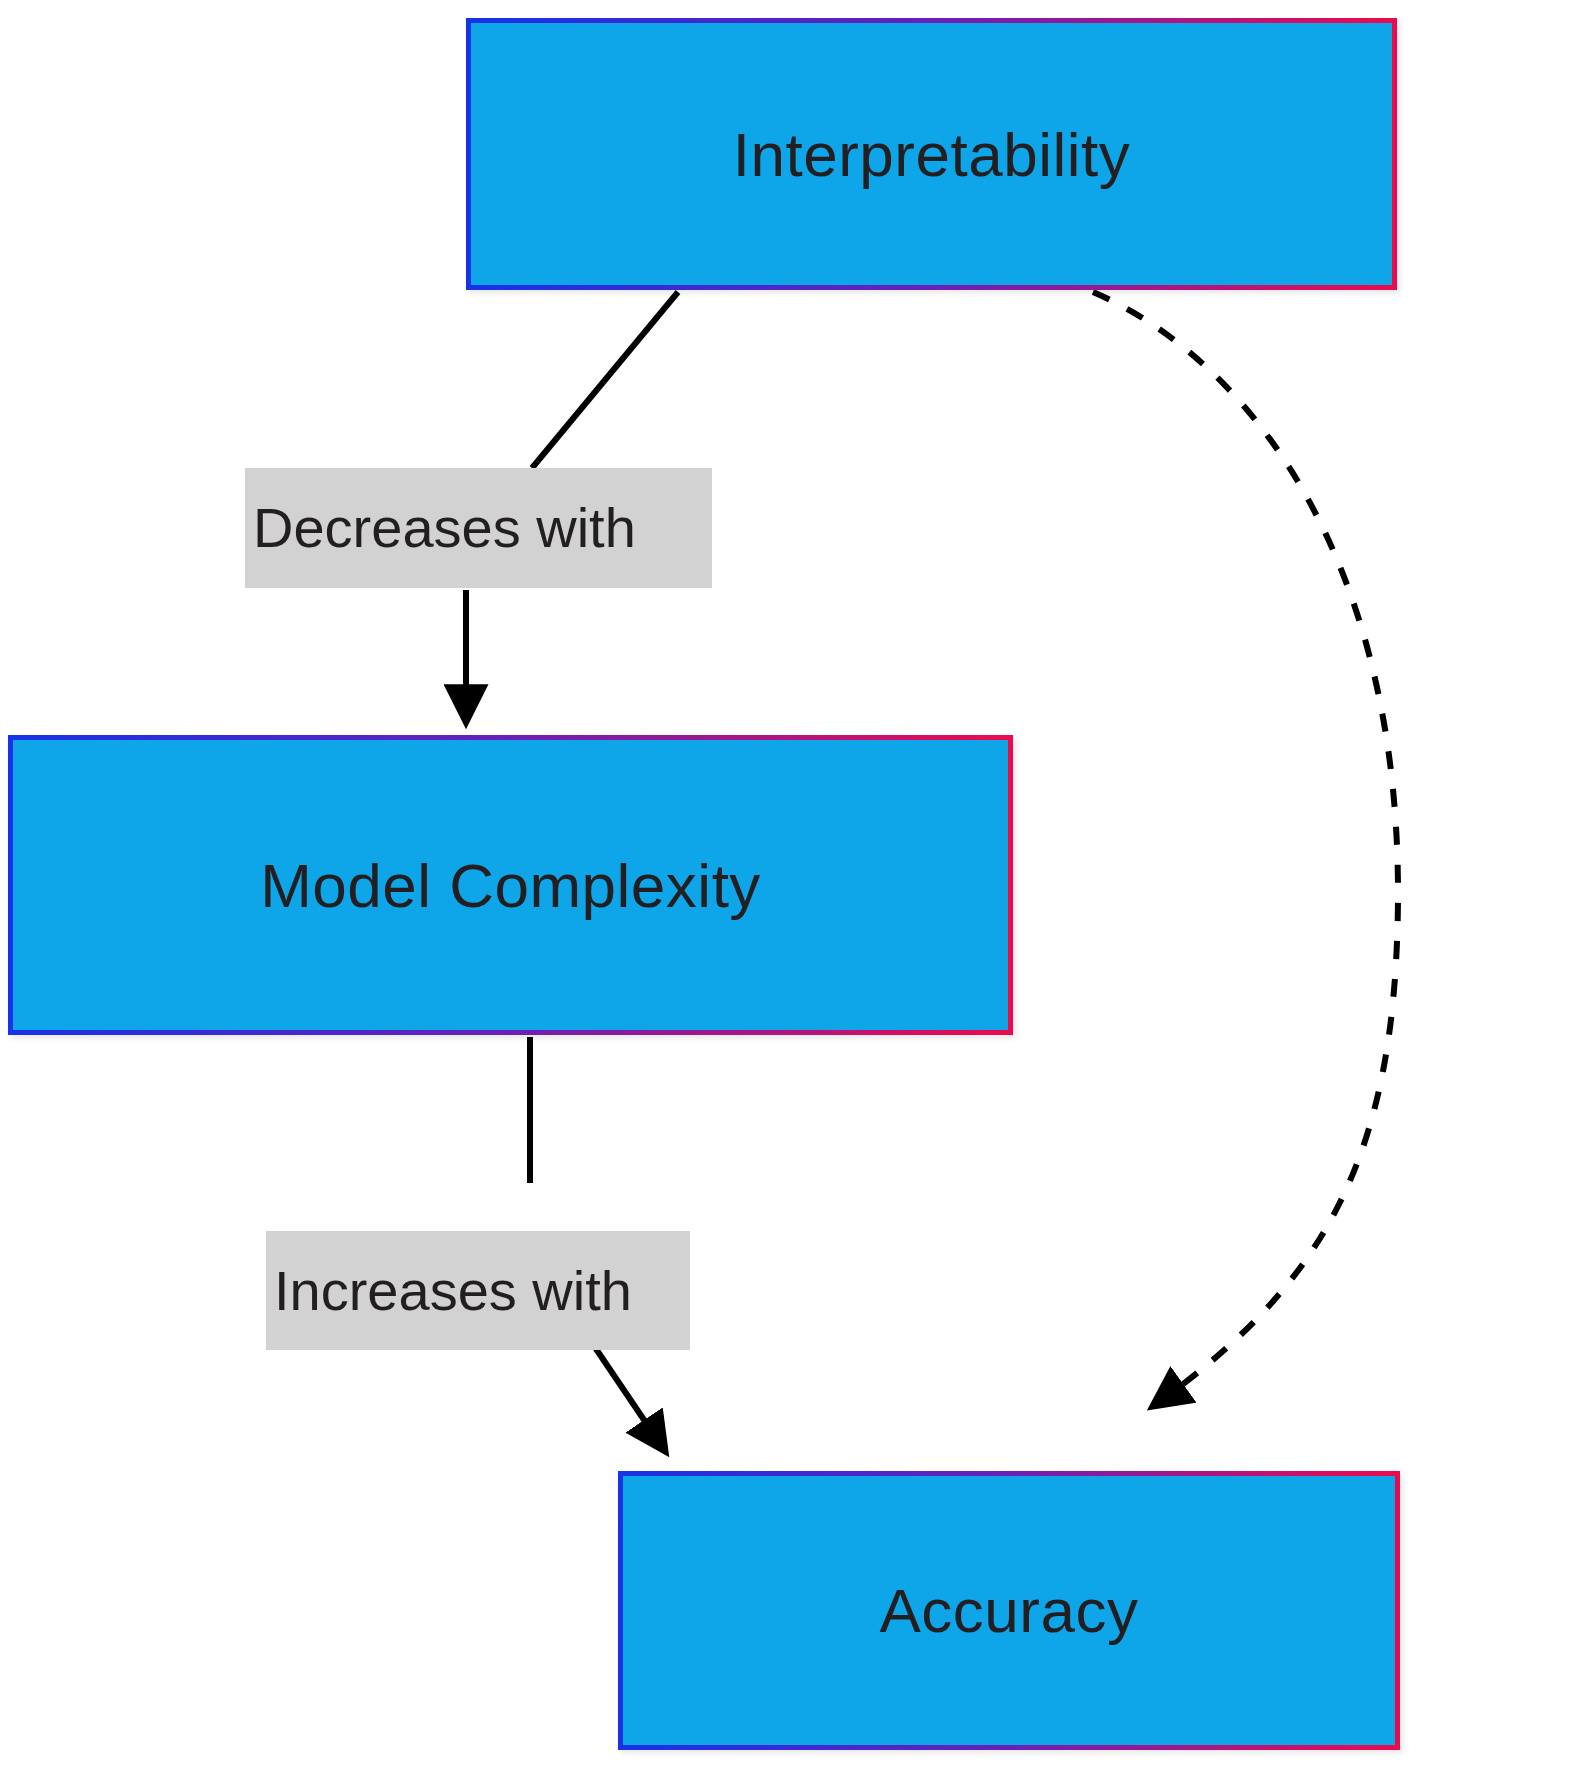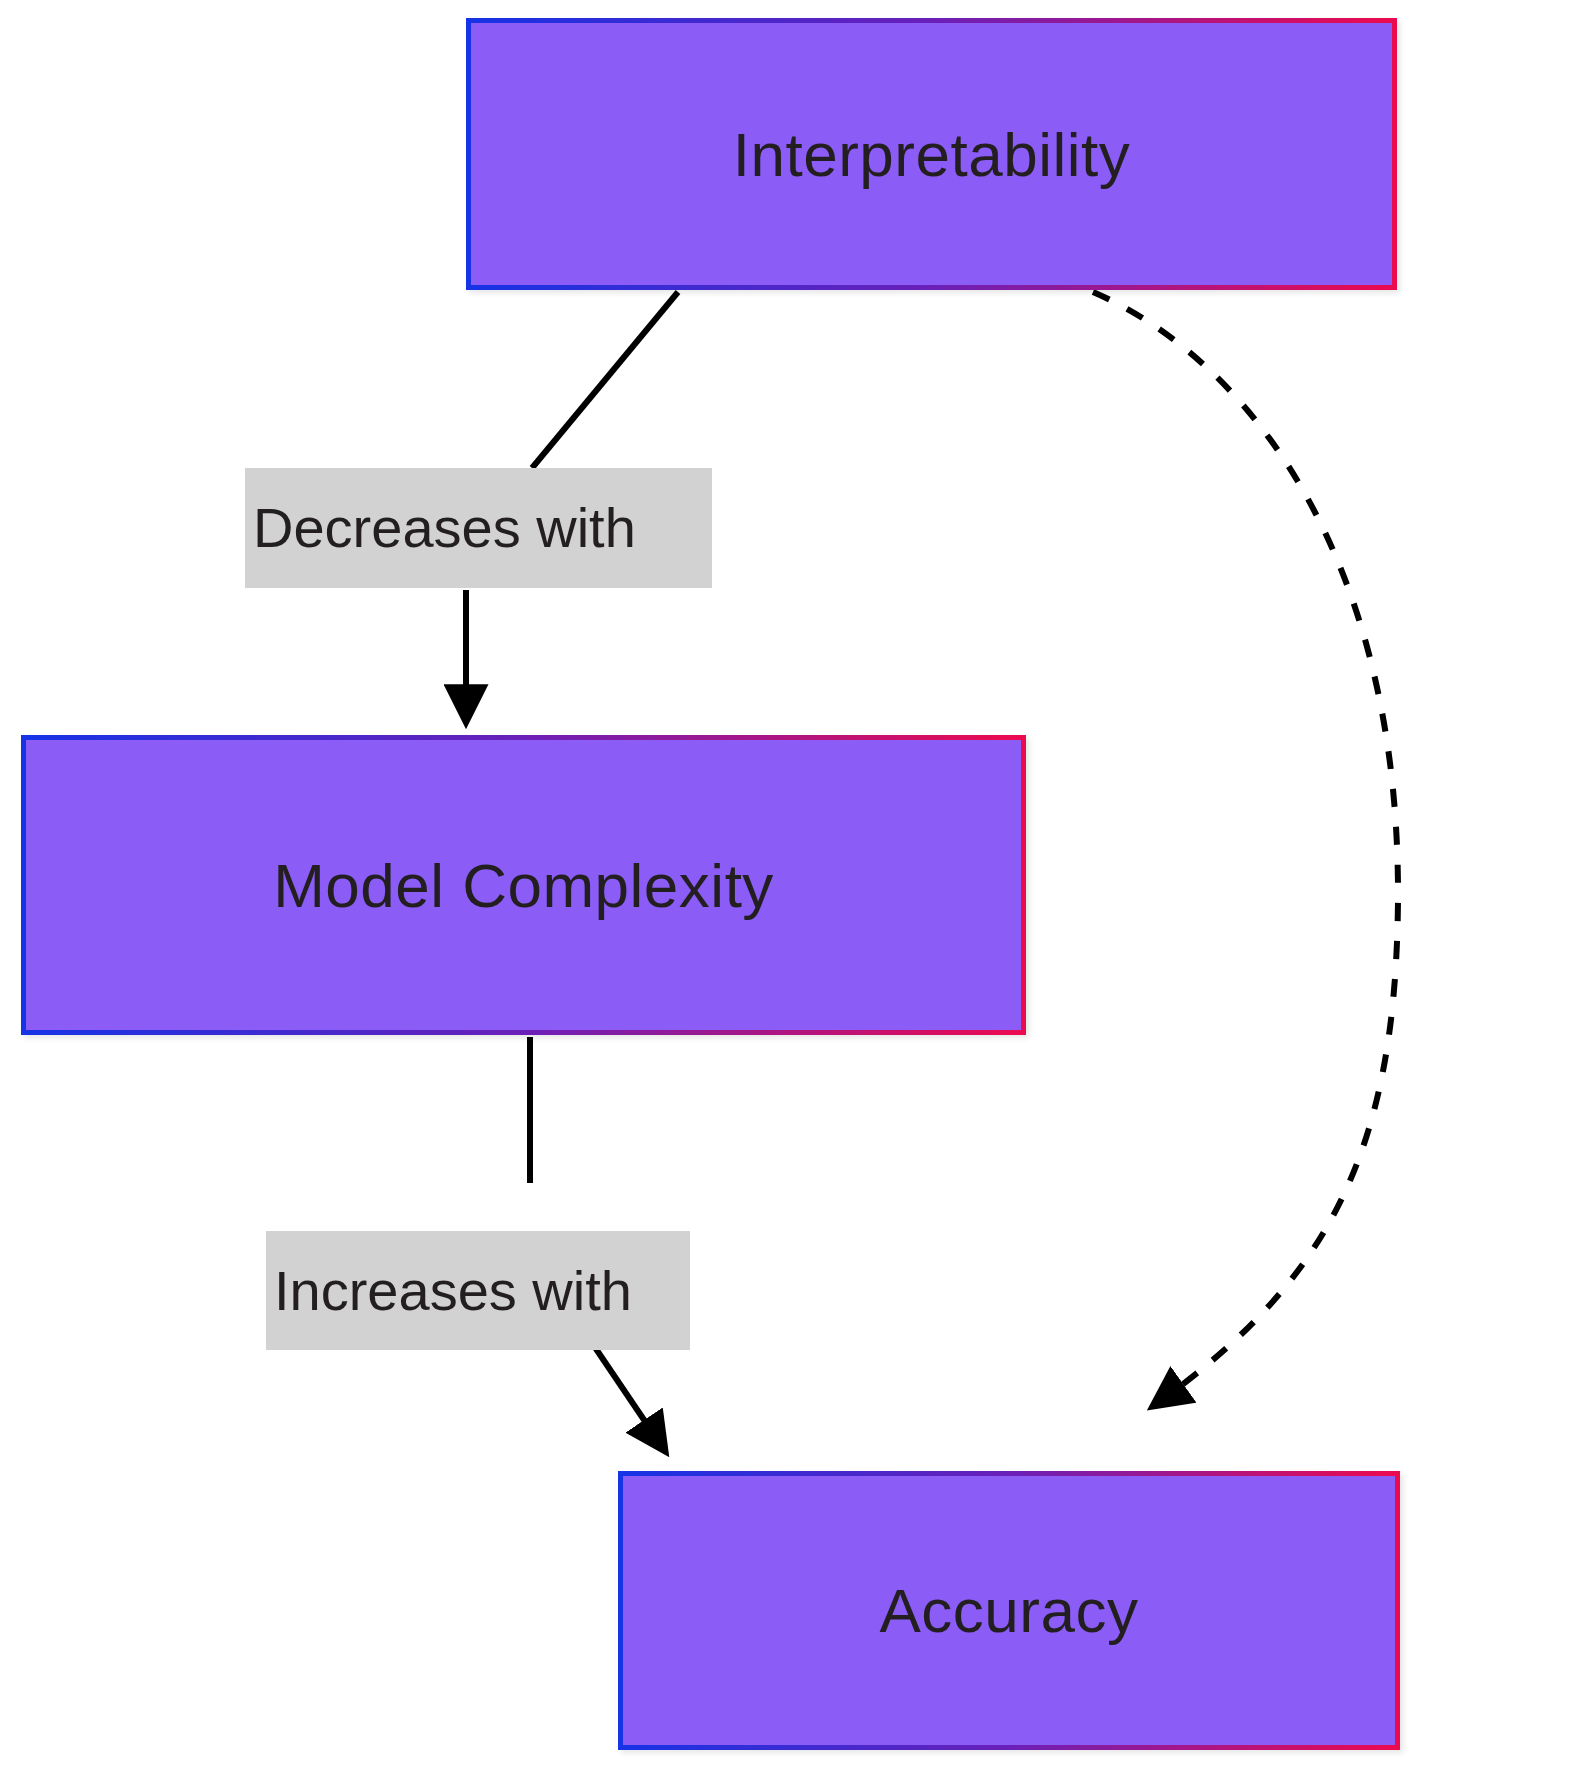--- a/index.html
+++ b/index.html
@@ -19,21 +19,21 @@
     position: absolute;
     left: 0;
     top: 0;
     width: 1584px;
     height: 1785px;
     pointer-events: none;
   }
   .node {
     position: absolute;
     box-sizing: border-box;
-    background: #8b5cf6;
+    background: #0ea5e9;
     display: flex;
     align-items: center;
     justify-content: center;
     border: 5px solid transparent;
     border-image-slice: 1;
     border-image-source: linear-gradient(90deg, #1633e6 0%, #6a20b8 50%, #ec0a4f 100%);
     box-shadow: 3px 3px 6px rgba(0,0,0,0.10);
   }
   .node-label {
     font-size: 62px;
@@ -47,21 +47,21 @@
     color: #231f20;
     font-size: 56px;
     line-height: 1;
     white-space: nowrap;
     display: flex;
     align-items: center;
     box-sizing: border-box;
     padding: 8px 8px;
   }
   #node-interpretability { left: 466px;  top: 18px;   width: 931px; height: 272px; }
-  #node-model-complexity { left: 21px;   top: 735px;  width: 1005px; height: 300px; }
+  #node-model-complexity { left: 8px;   top: 735px;  width: 1005px; height: 300px; }
   #node-accuracy         { left: 618px;  top: 1471px; width: 782px;  height: 279px; }
 
   #label-decreases-with { left: 245px;  top: 468px;  width: 467px; height: 120px; }
   #label-increases-with { left: 266px;  top: 1183px; width: 424px; height: 119px; margin-top: 48px; }
   #label-trade-off      { left: 1236px; top: 825px;  width: 348px; height: 120px; }
 </style>
 </head>
 <body>
 
 <div id="canvas">

